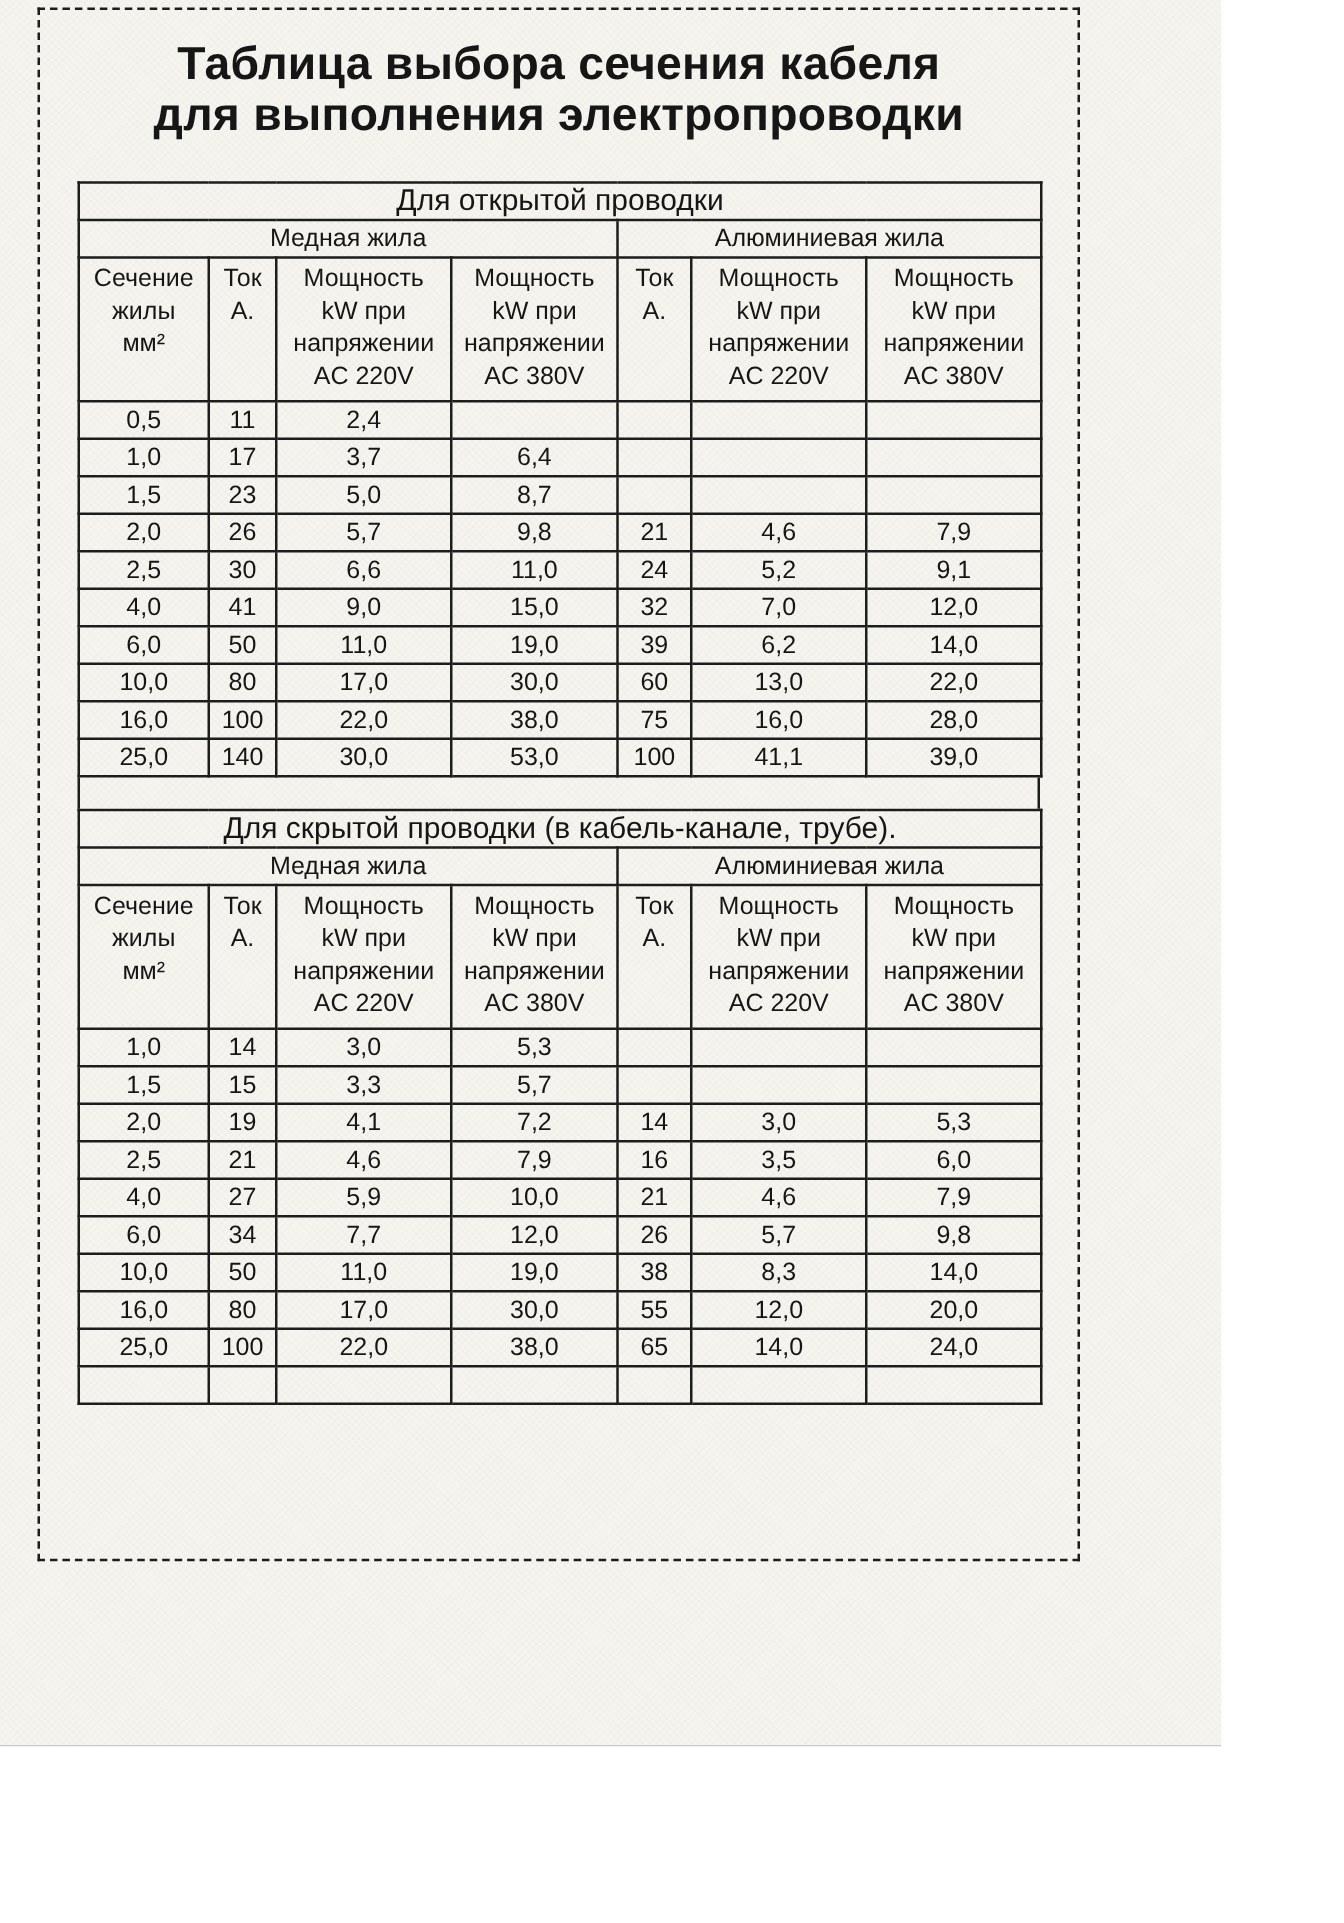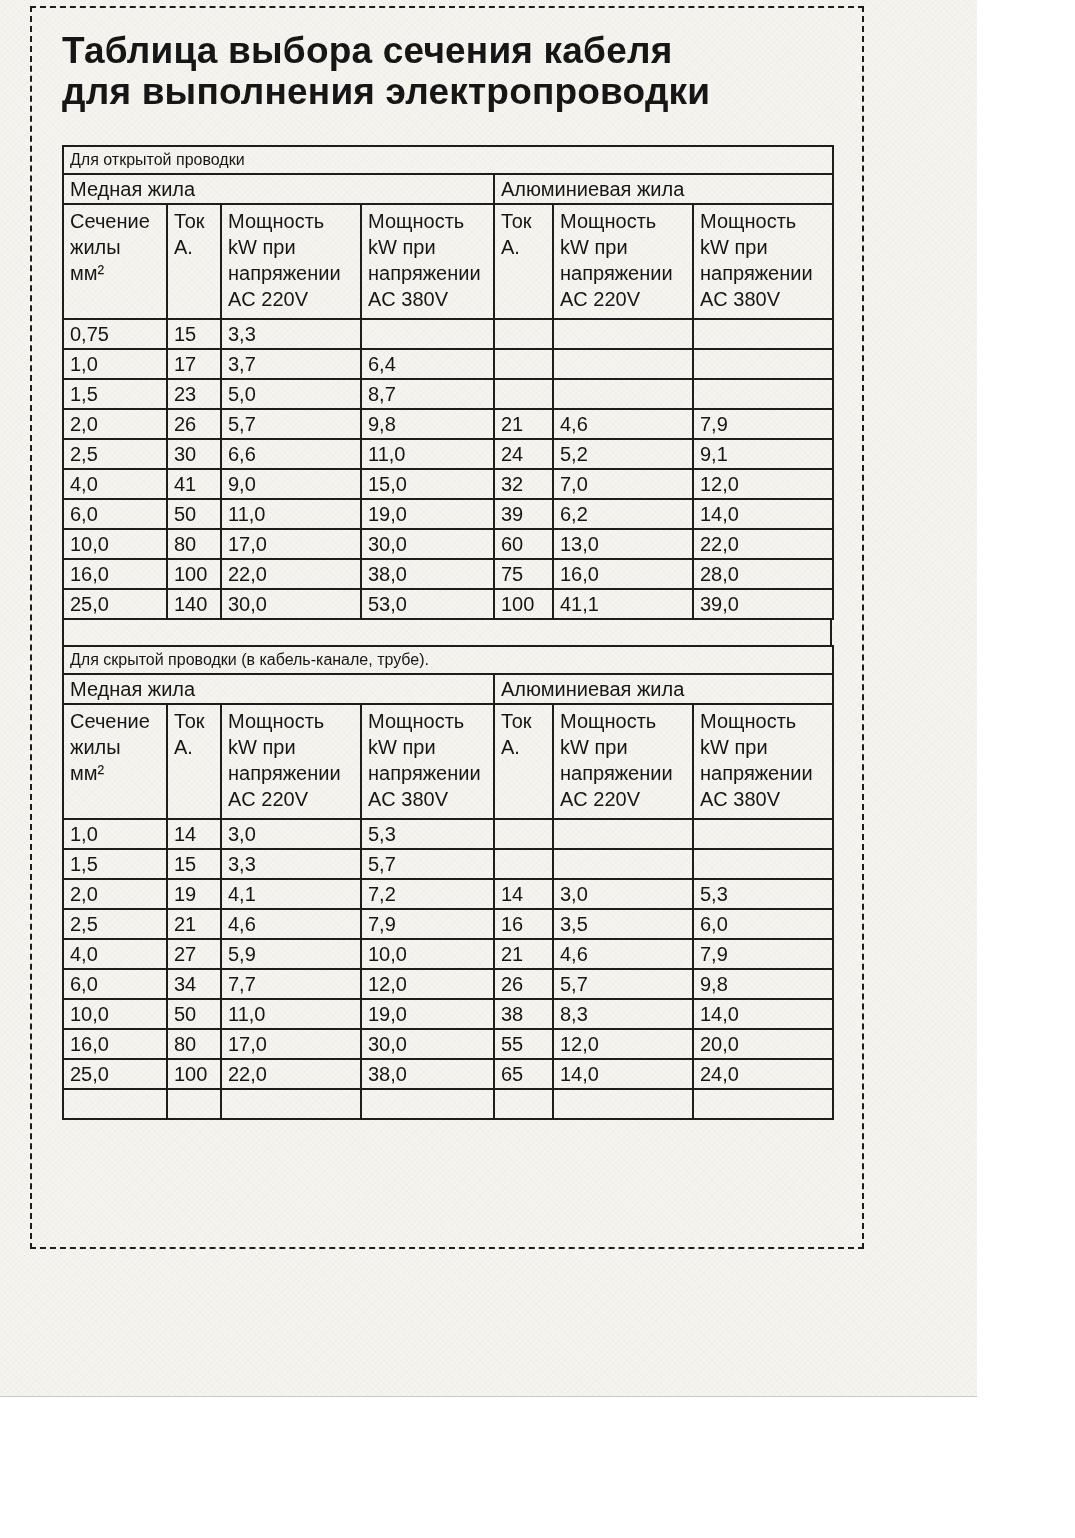--- a/index.html
+++ b/index.html
@@ -11,20 +11,21 @@
     -webkit-font-smoothing:antialiased;
   }
   .page{
     position:relative;
     width:977px;height:1396px;
     background:var(--page-bg,#f5f4ef);
     background-image:
       repeating-linear-gradient(45deg, rgba(0,0,0,0.016) 0 1px, transparent 1px 4px),
       repeating-linear-gradient(-45deg, rgba(0,0,0,0.016) 0 1px, transparent 1px 4px);
     border-bottom:1px solid var(--page-edge,#c9c9c9);
+    text-align:center;
   }
   .cut-border{
     position:absolute;left:30px;top:6px;
     width:830px;height:1239px;
     border:2px dashed var(--line,#2a2a2a);
   }
   .content{
     position:absolute;left:62px;top:30px;width:770px;
   }
   .page-title{
@@ -40,21 +41,21 @@
     width:770px;
     margin-top:33px;
   }
   .tbl2{margin-top:0;}
   .tbl td{
     border:2px solid var(--line,#1a1a1a);
     padding:0 6px;
     font-size:20px;
     overflow:hidden;
   }
-  tr.r-section td{height:26px;font-size:16px;padding-left:6px;}
+  tr.r-section td{height:26px;font-size:24px;padding-left:6px;}
   tr.r-group td{height:28px;}
   tr.r-head td{
     vertical-align:top;
     padding:3px 6px 6px 6px;
     line-height:26px;
     white-space:pre-line;
   }
   tr[data-name="table-row"] td, td.data{height:28px;}
   .separator-row{
     width:766px;
@@ -113,23 +114,23 @@
 напряжении
 AC 220V</td>
           <td class="pre" data-name="col-header-power380-al">Мощность
 kW при
 напряжении
 AC 380V</td>
         </tr>
       </tbody>
       <tbody data-name="open-wiring-table-body">
           <tr data-name="table-row">
-            <td class="data" data-name="cell">0,75</td>
-            <td class="data" data-name="cell">15</td>
-            <td class="data" data-name="cell">3,3</td>
+            <td class="data" data-name="cell">0,5</td>
+            <td class="data" data-name="cell">11</td>
+            <td class="data" data-name="cell">2,4</td>
             <td class="data" data-name="cell"></td>
             <td class="data" data-name="cell"></td>
             <td class="data" data-name="cell"></td>
             <td class="data" data-name="cell"></td>
           </tr>
           <tr data-name="table-row">
             <td class="data" data-name="cell">1,0</td>
             <td class="data" data-name="cell">17</td>
             <td class="data" data-name="cell">3,7</td>
             <td class="data" data-name="cell">6,4</td>

